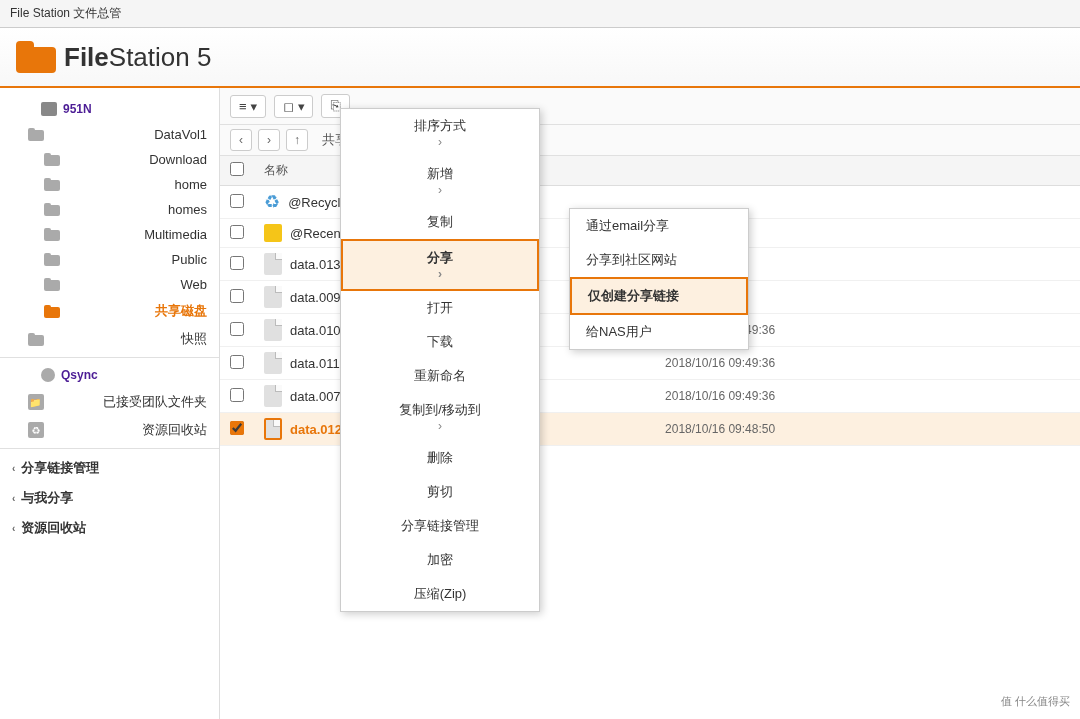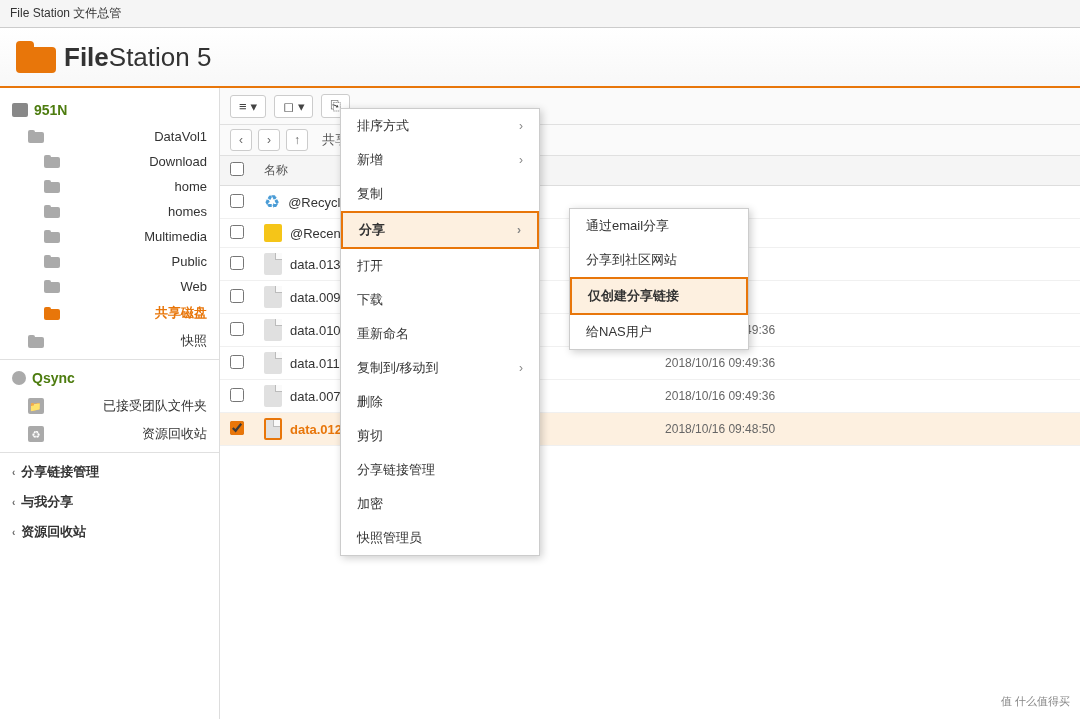--- a/index.html
+++ b/index.html
@@ -73,26 +73,27 @@
     .sidebar {
       width: 220px;
       background: #fff;
       border-right: 1px solid #ddd;
       overflow-y: auto;
       padding: 8px 0;
       flex-shrink: 0;
     }
     .sidebar-section-title {
       font-weight: bold;
-      font-size: 14px;
-      color: #4d7c0f;
+      font-size: 12px;
+      color: #4c1d95;
       padding: 6px 12px;
       display: flex;
       align-items: center;
       gap: 6px;
+      margin-left: 29px;
     }
     .sidebar-item {
       padding: 5px 12px 5px 16px;
       display: flex;
       align-items: center;
       gap: 6px;
       cursor: pointer;
       color: #333;
       font-size: 13px;
       justify-content: space-between;
@@ -276,20 +277,21 @@
       z-index: 100;
     }
     .ctx-item {
       padding: 8px 16px;
       cursor: pointer;
       font-size: 13px;
       color: #333;
       display: flex;
       align-items: center;
       justify-content: space-between;
+      flex-direction: column;
     }
     .ctx-item.highlighted {
       background: #fdf0e0;
       border: 2px solid #e8760a;
       font-weight: bold;
       margin: 0;
     }
     .ctx-arrow { color: #888; font-size: 12px; }
 
     
@@ -586,21 +588,21 @@
     <div class="ctx-item">
       <span>剪切</span>
     </div>
     <div class="ctx-item">
       <span>分享链接管理</span>
     </div>
     <div class="ctx-item">
       <span>加密</span>
     </div>
     <div class="ctx-item">
-      <span>快照管理员</span>
+      <span>压缩(Zip)</span>
     </div>
   </div>
 
 <div class="submenu" id="submenu" style="top: 208px; margin-left: 32px;">
 <div class="sub-item">通过email分享</div>
     <div class="sub-item">分享到社区网站</div>
     <div class="sub-item highlighted">仅创建分享链接</div>
     <div class="sub-item">给NAS用户</div>
   </div>
 

